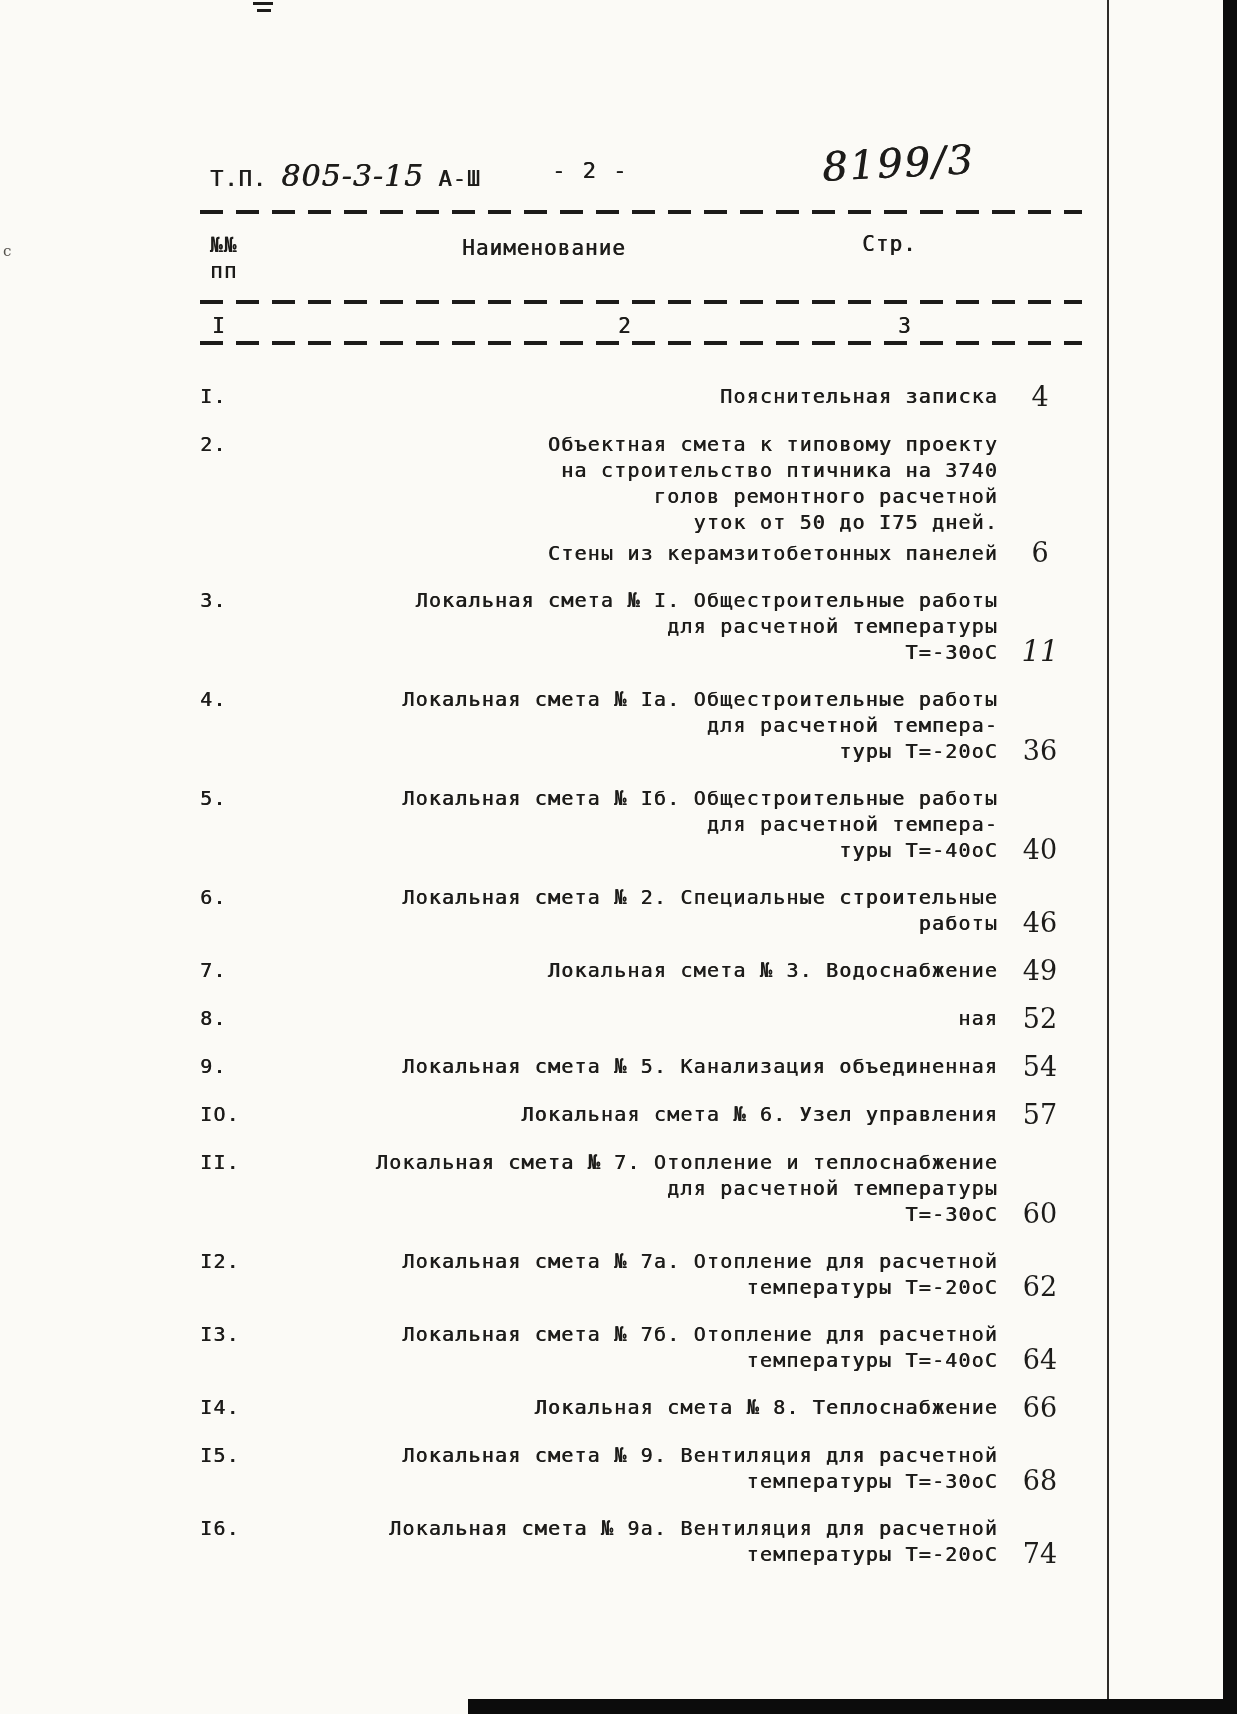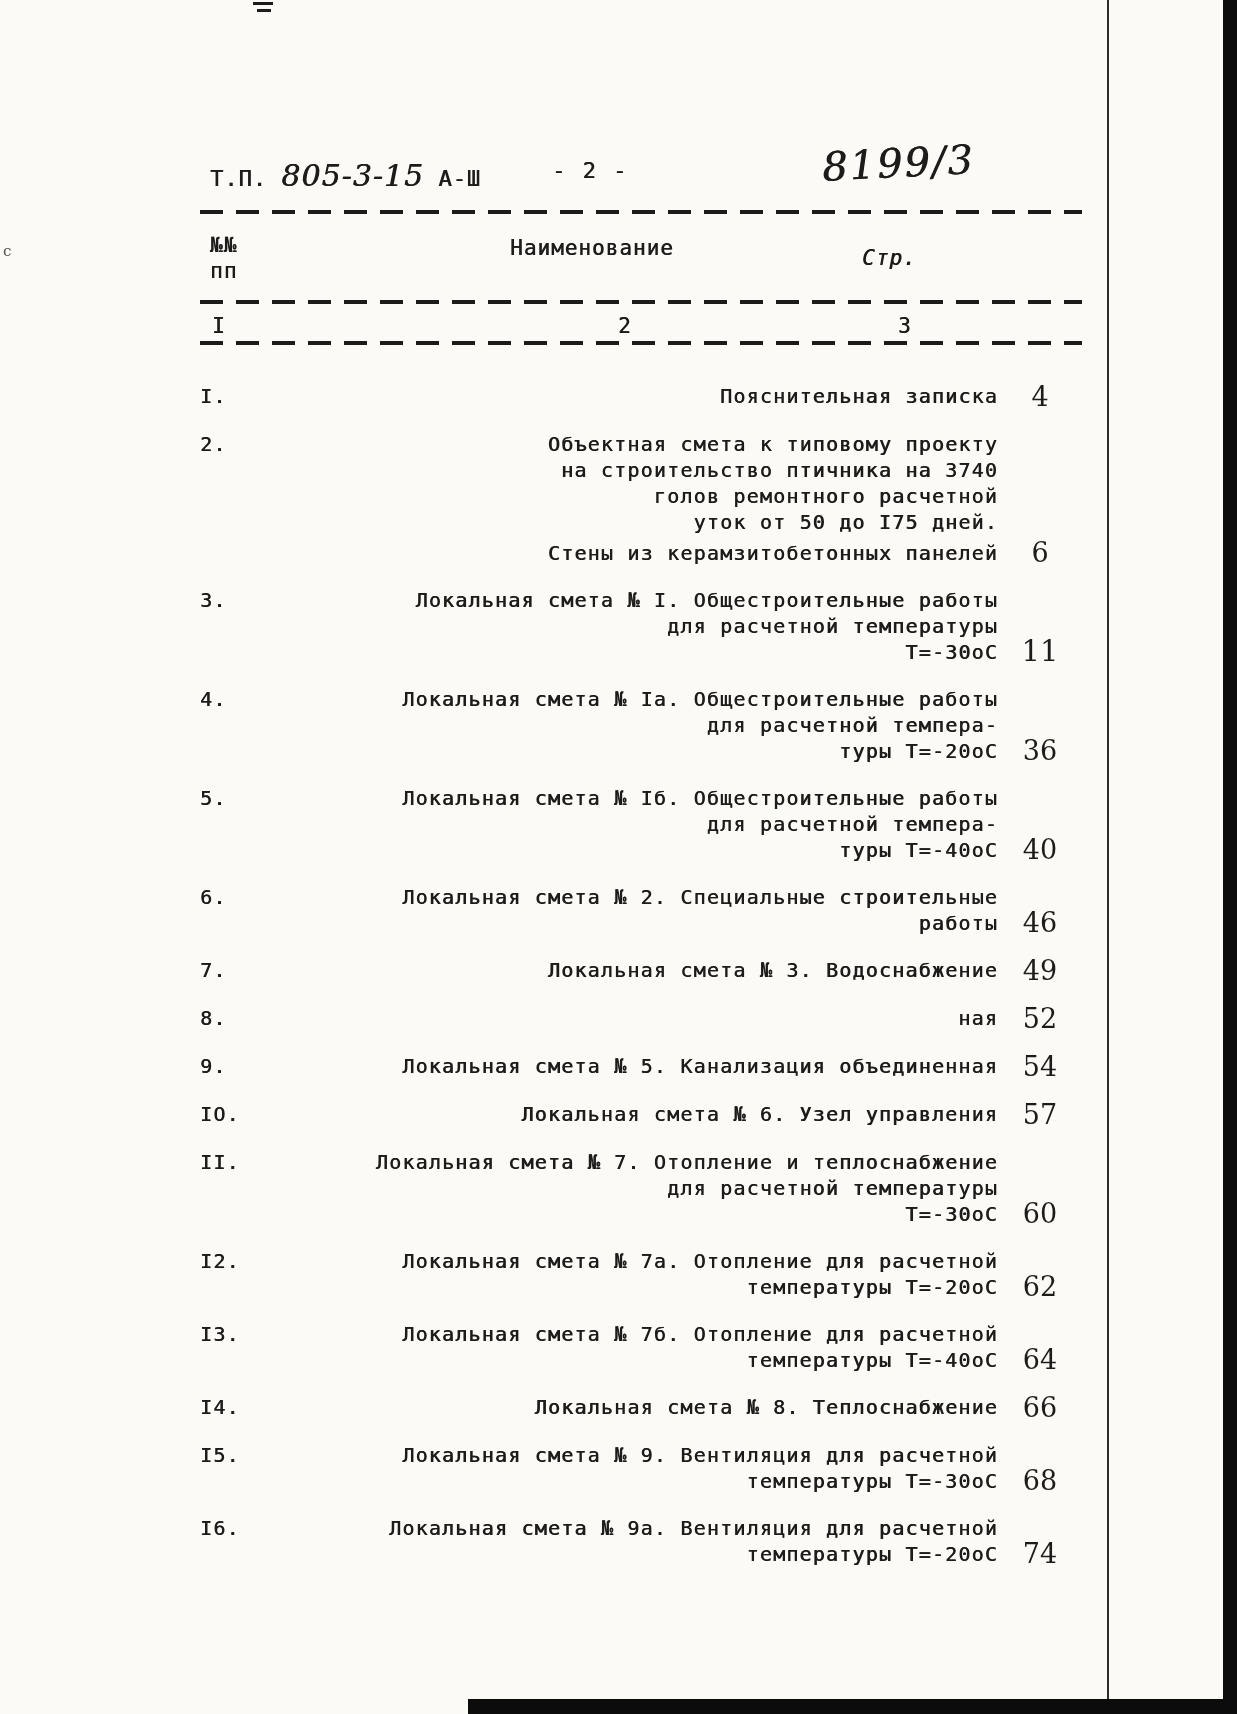--- a/index.html
+++ b/index.html
@@ -34,39 +34,39 @@
 
   .dash-rule { height:4px;
     background:repeating-linear-gradient(90deg,#1c1b19 0 23px, transparent 23px 36px); }
   .r1 { margin-top:10px; }
   .r2 { margin-top:8px; }
   .r3 { margin-top:3px; }
 
   
   .table-head { position:relative; height:62px; margin-top:16px; font-size:21px; letter-spacing:1px; }
   .th-num  { position:absolute; left:10px; top:2px; line-height:26px; }
-  .th-name { position:absolute; left:262px; top:6px;margin-left:48px; }
-  .th-page { position:absolute; left:662px; top:16px;font-style:italic; }
+  .th-name { position:absolute; left:262px; top:6px; }
+  .th-page { position:absolute; left:662px; top:2px; }
 
   
   .indices-row { position:relative; height:26px; margin-top:8px; font-size:21px; }
   .idx { position:absolute; bottom:0; }
   .idx-1 { left:12px; }
   .idx-2 { left:418px; }
   .idx-3 { left:698px; }
 
   
   .entries { margin-top:38px; }
   .entry { display:flex; margin-bottom:21px; font-size:20px; line-height:26px; letter-spacing:1.2px; }
   .entry-num  { width:52px; flex:none; }
   .entry-body { flex:1; min-width:0;text-align:right; }
   .entry-page { width:84px; flex:none; align-self:flex-end; text-align:center;
                 font-family:"DejaVu Serif",serif; font-size:27px; line-height:27px;
                 letter-spacing:0; text-shadow:none; }
-  .entry-page.hand { font-size:29px; }
+  .entry-page.hand { font-style:italic; font-size:29px; }
   .line.ind1 { padding-left:298px; }
   .line.gap  { margin-top:5px; }
 </style>
 </head>
 <body>
 
 <div id="page">
 
   <div class="top-marks">
       <i></i>

